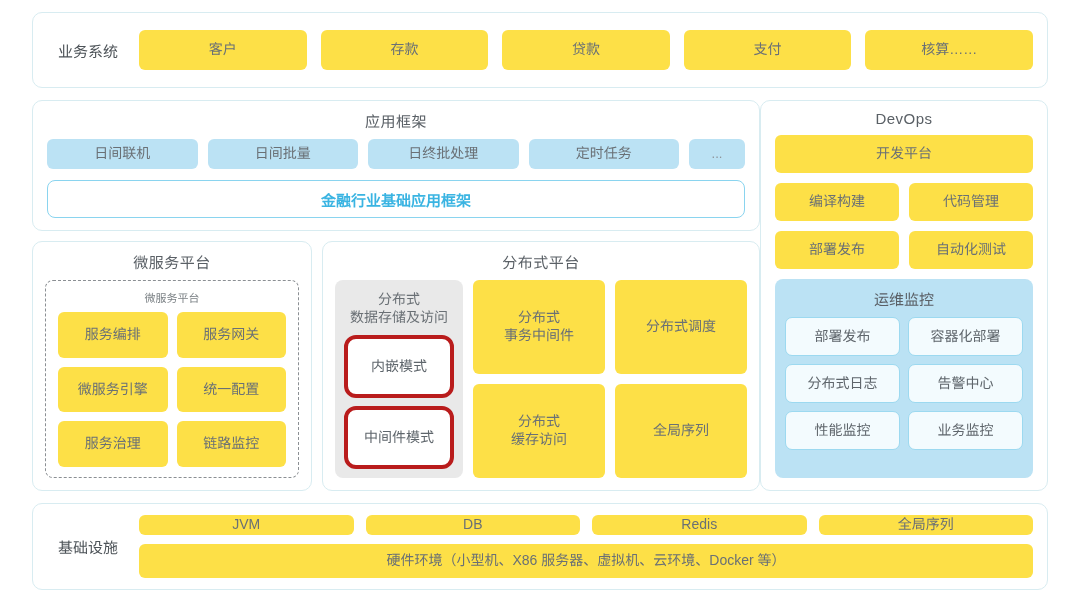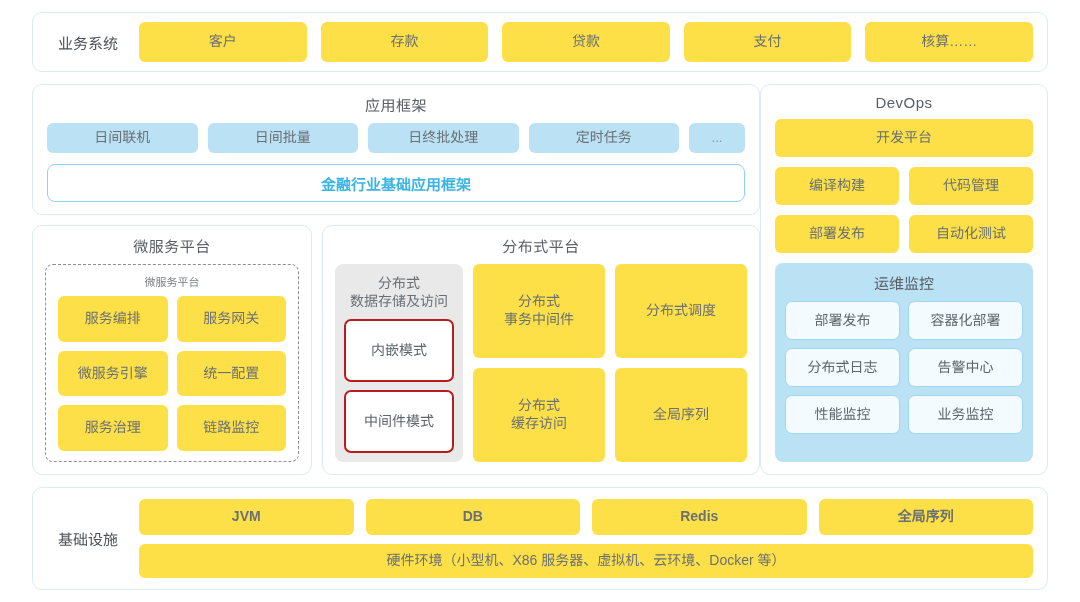--- a/index.html
+++ b/index.html
@@ -52,35 +52,35 @@
     text-align: center;
     box-sizing: border-box;
     font-size: 14px;
     line-height: 1.28;
     color: #6a7075;
   }
   .chip-gray { background: #fde047; }
   .chip-blue { background: #bbe2f4; }
   .chip-white-blue {
     background: #ffffff;
-    border: 2px solid #b91c1c;
-    border-radius: 7px;
+    border: 4px solid #b91c1c;
+    border-radius: 12px;
     color: #5f666c;
   }
   .chip-pale {
     background: #f3fbfe;
     border: 1px solid #9cd9f0;
     border-radius: 7px;
     color: #5f666c;
     font-size: 14px;
   }
 
   
   .biz-row {
-    height: 60px;
+    height: 76px;
     display: flex;
     align-items: center;
     padding: 0 14px 0 18px;
     gap: 14px;
     flex: 0 0 auto;
   }
   .side-label {
     font-size: 15px;
     color: #4d5358;
     white-space: nowrap;
@@ -275,22 +275,21 @@
     display: flex;
     flex-direction: column;
     gap: 9px;
   }
   .infra-top {
     display: flex;
     gap: 12px;
   }
   .infra-top .chip {
     flex: 1 1 0;
-    height: 36px;
-    font-weight: bold;
+    height: 20px;
   }
   .infra-bottom .chip { height: 34px; }
 </style>
 </head>
 <body>
 
 <div class="page">
 
   <section class="panel biz-row">
     <div class="side-label">业务系统</div>

